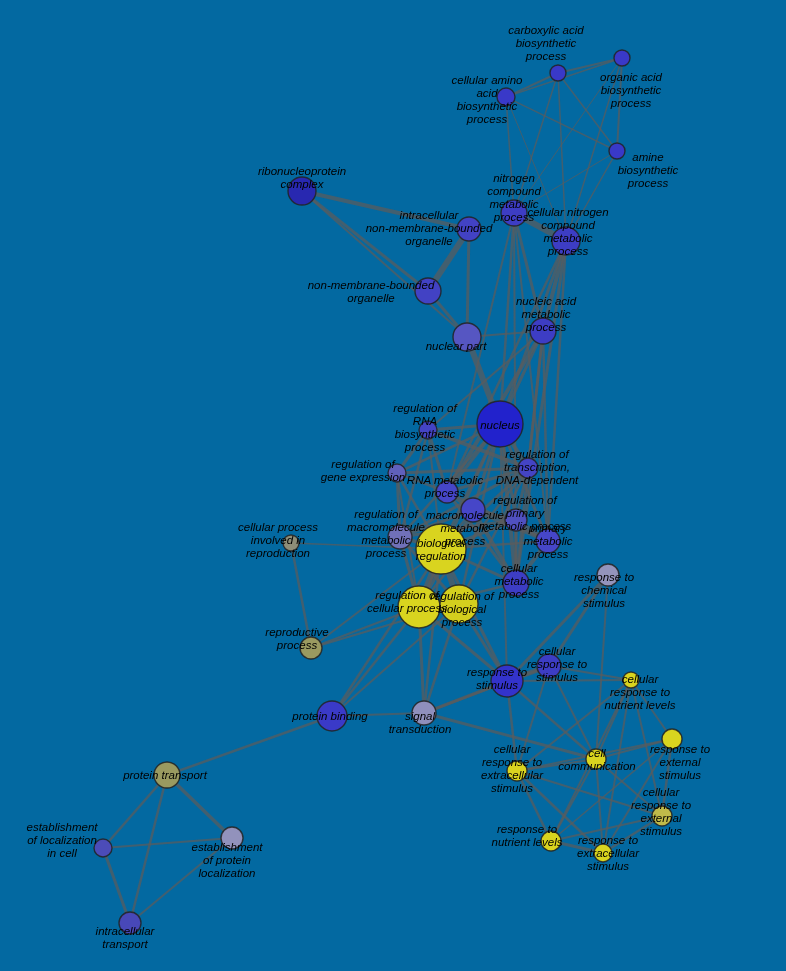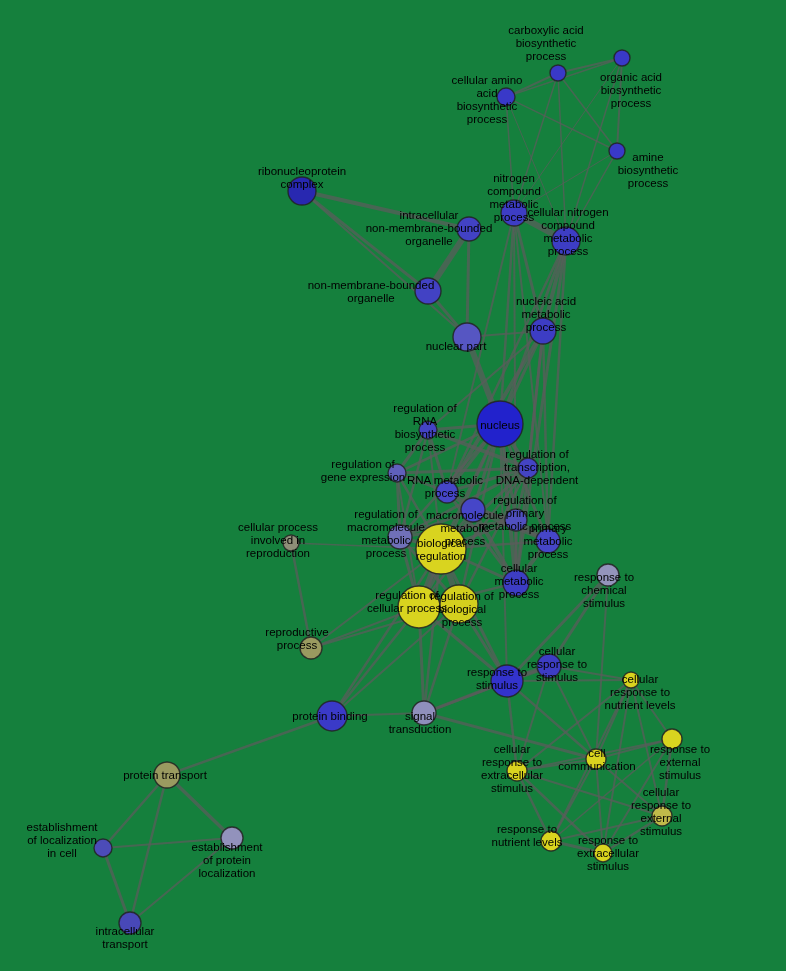--- a/index.html
+++ b/index.html
@@ -8,21 +8,22 @@
     background: #ffffff;
     width: 786px;
     height: 971px;
     overflow: hidden;
     font-family: "Liberation Sans", sans-serif;
   }
   .graph-wrap {
     position: relative;
     width: 786px;
     height: 971px;
-    background: #15803d;
+    background: #0369a1;
+    font-style: italic;
   }
   svg {
     display: block;
     width: 786px;
     height: 971px;
   }
   .edge {
     stroke: #5b5b5b;
     stroke-opacity: 0.72;
     stroke-linecap: round;

